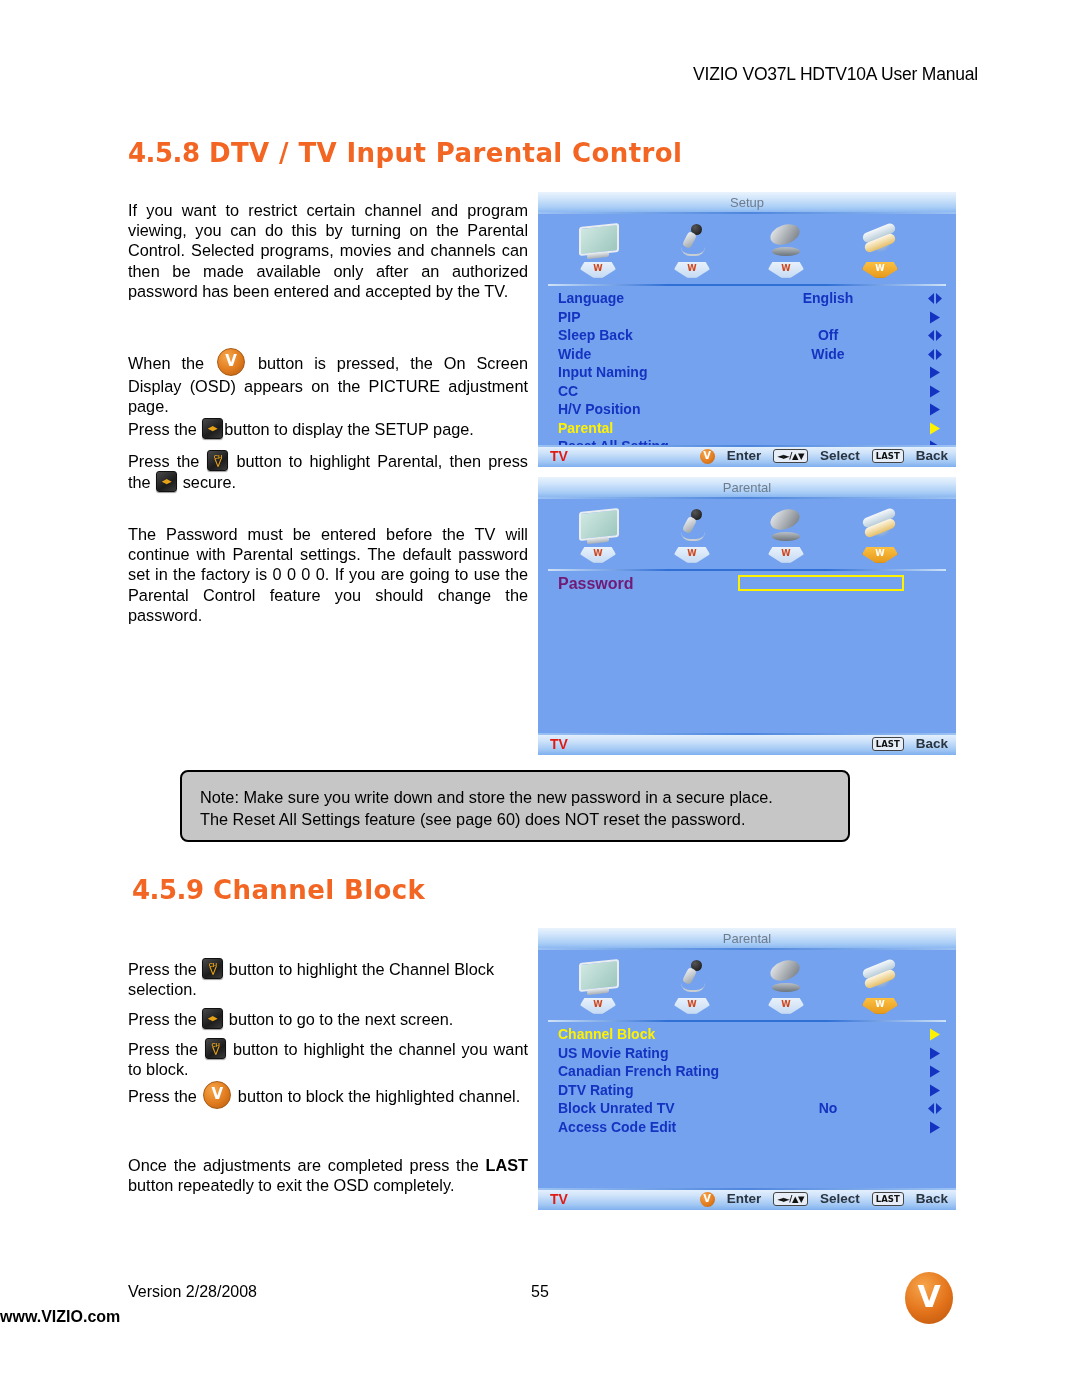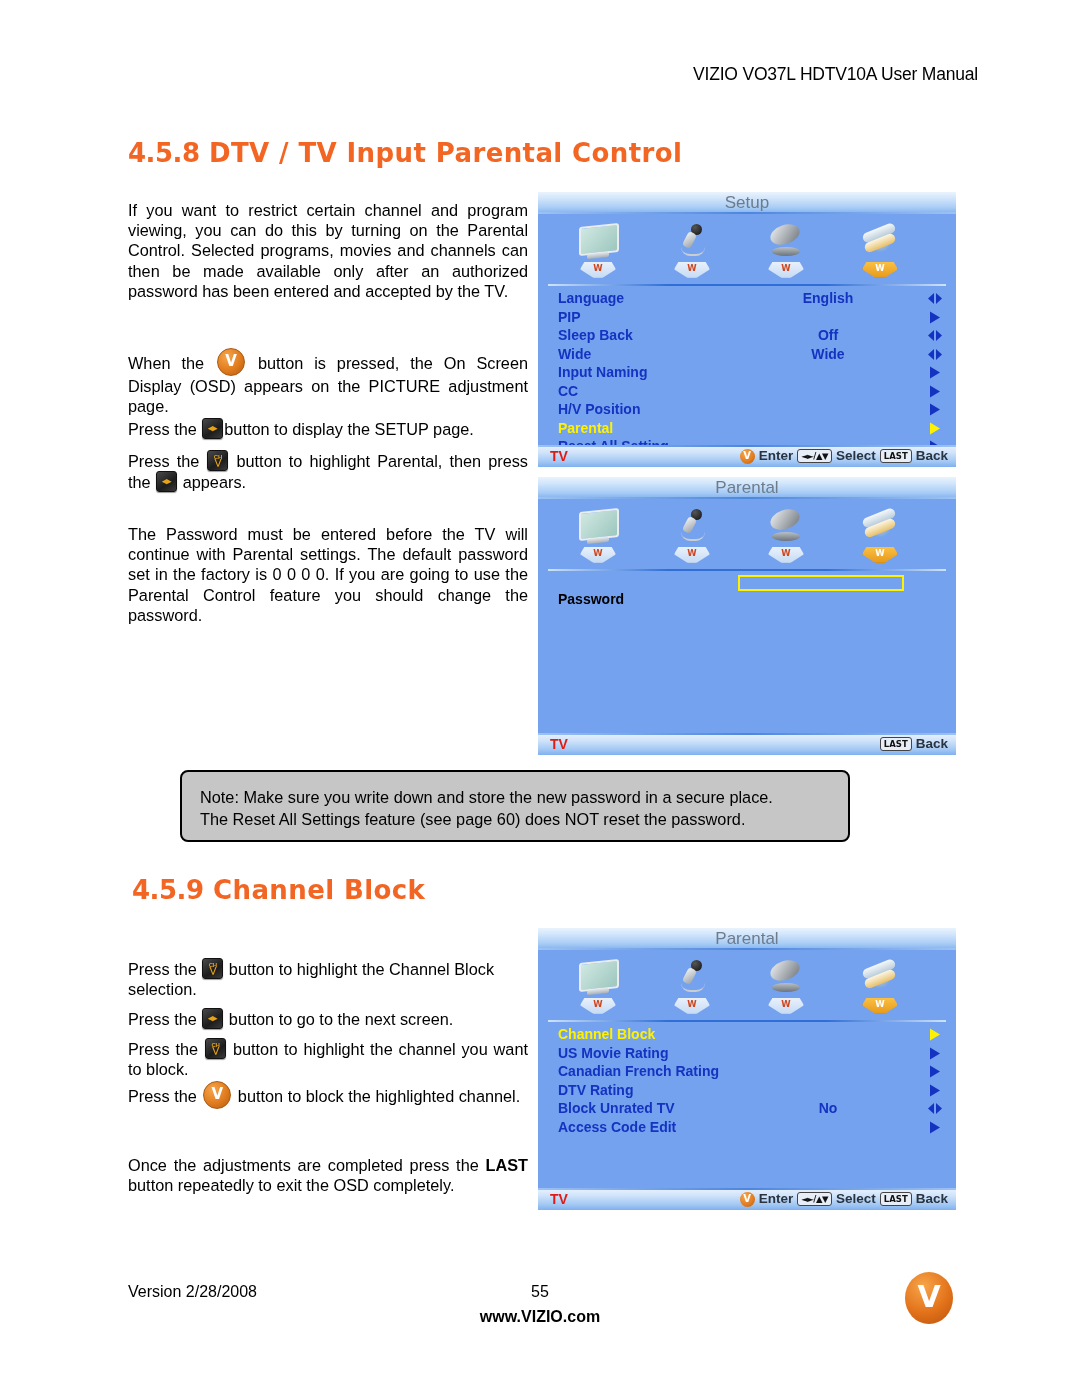--- a/index.html
+++ b/index.html
@@ -105,21 +105,21 @@
     background:#74A2EF;
     box-sizing:border-box;
     overflow:hidden;
     font-size:13.5px;
   }
   .osd-title{
     height:22px;
     background:linear-gradient(to bottom,#eaf3fd 0%,#d2e6fb 28%,#a9cdf6 70%,#7fb0ef 100%);
     text-align:center;
     color:#6d7c8c;
-    font-size:17px;
+    font-size:13px;
     line-height:22px;
     position:relative;
   }
   .osd-title:after{
     content:"";position:absolute;left:0;right:0;bottom:0;height:2px;
     background:linear-gradient(to right,#9cc2f3,#4e86dd,#9cc2f3);
   }
   .osd-icons{
     height:70px;position:relative;
   }
@@ -170,49 +170,49 @@
   }
   .osd-foot:before{
     content:"";position:absolute;left:0;right:0;top:0;height:2px;
     background:linear-gradient(to right,#9cc2f3,#4e86dd,#9cc2f3);
   }
   .osd-foot .tv{
     position:absolute;left:12px;color:#E01B14;font-weight:bold;font-size:14px;
   }
   .osd-foot .hints{
     position:absolute;right:8px;top:0;display:flex;align-items:center;height:22px;
-    gap:4px;color:#2a3440;font-size:13.5px;font-weight:bold;
+    gap:12px;color:#2a3440;font-size:13.5px;font-weight:bold;
   }
   .hint-v{
     width:15px;height:15px;border-radius:50%;
     background:radial-gradient(circle at 35% 30%,#F7A54A,#E07B1E 60%,#B35A10);
     position:relative;
   }
   .hint-v:after{content:"V";position:absolute;left:0;right:0;top:-1px;text-align:center;
     color:#fff;font-size:10px;font-weight:bold;line-height:16px;font-family:"DejaVu Sans",sans-serif;}
   .key{
     border:1px solid #444;border-radius:3px;background:#e7eef7;
     padding:0 3px;font-size:8.5px;line-height:12px;height:12px;
     display:inline-flex;align-items:center;color:#111;font-weight:bold;
     font-family:"DejaVu Sans",sans-serif;
   }
   .key.sel{letter-spacing:-.5px;}
 
   .pwd-label{
-    position:absolute;left:20px;color:#000000;font-weight:bold;font-size:14px;margin-top:16px;
+    position:absolute;left:20px;color:#701a75;font-weight:bold;font-size:16px;
   }
   .pwd-box{
     position:absolute;left:200px;width:166px;height:16px;
     border:2px solid #FFF200;background:#74A2EF;box-sizing:border-box;
   }
 
   
   .ftr-ver{position:absolute;left:128px;top:1283px;font-size:16px;}
   .ftr-pg{position:absolute;left:0;top:1283px;width:1080px;text-align:center;font-size:16px;}
-  .ftr-url{position:absolute;left:0;top:1308px;width:1080px;text-align:center;font-size:16px;font-weight:bold;}
+  .ftr-url{position:absolute;left:0;top:1308px;width:1080px;font-size:16px;font-weight:bold;}
   .ftr-logo{
     position:absolute;left:905px;top:1272px;width:48px;height:52px;border-radius:50%;
     background:radial-gradient(circle at 38% 28%,#F7A54A,#E2721A 55%,#B8530C);
   }
   .ftr-logo:after{
     content:"V";position:absolute;left:0;right:0;top:50%;transform:translateY(-52%);
     text-align:center;color:#fff;font-weight:bold;font-size:30px;line-height:1;
     font-family:"DejaVu Sans",sans-serif;
   }
 
@@ -269,21 +269,21 @@
   </div>
 
   <div class="txt" style="left:128px;top:450px;">
     <span>Press the</span>
     <span class="btn-ico ch"><i>
           <b>CH</b>
           <s>⋁</s>
         </i></span>
     <span>button to highlight Parental, then press the</span>
     <span class="btn-ico"><i>◂▸</i></span>
-    <span>appears.</span>
+    <span>secure.</span>
   </div>
 
   <div class="txt" style="left:128px;top:524px;">The Password must be entered before the TV will continue with Parental settings.  The default password set in the factory is 0 0 0 0.  If you are going to use the Parental Control feature you should change the password.</div>
 
   <div class="osd" id="osd-setup" style="left:538px;top:192px;height:275px;">
     <div class="osd-title">Setup</div>
     <div class="osd-icons">
       <div class="icon-slot" style="left:12px;">
         <div class="art">
             <div class="art-mon">

